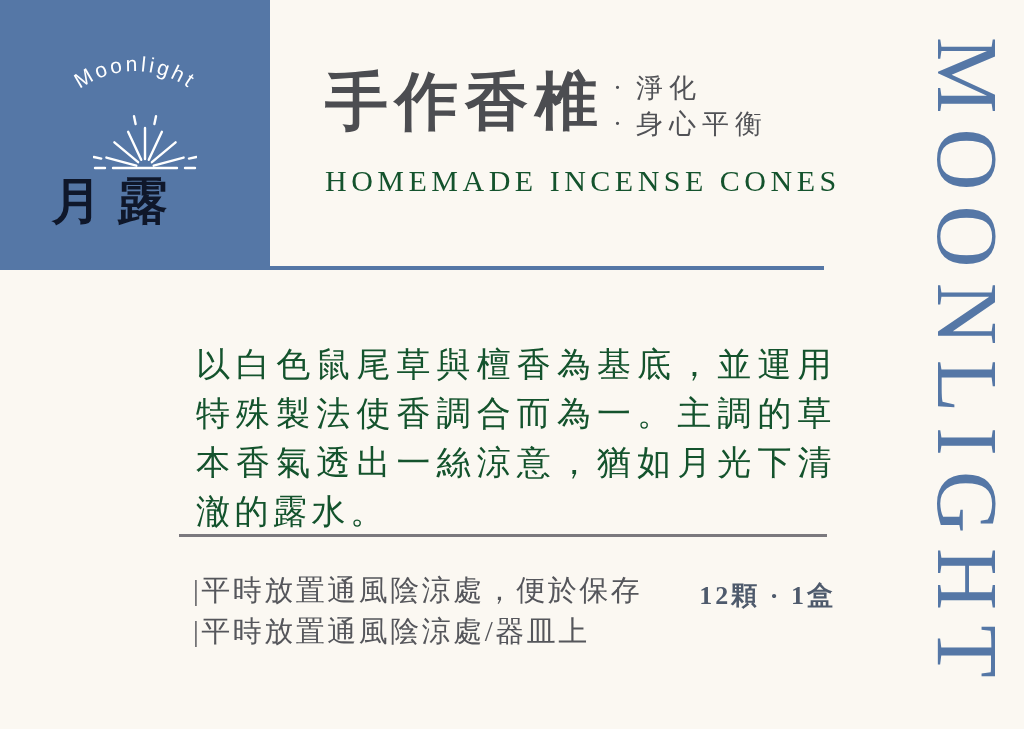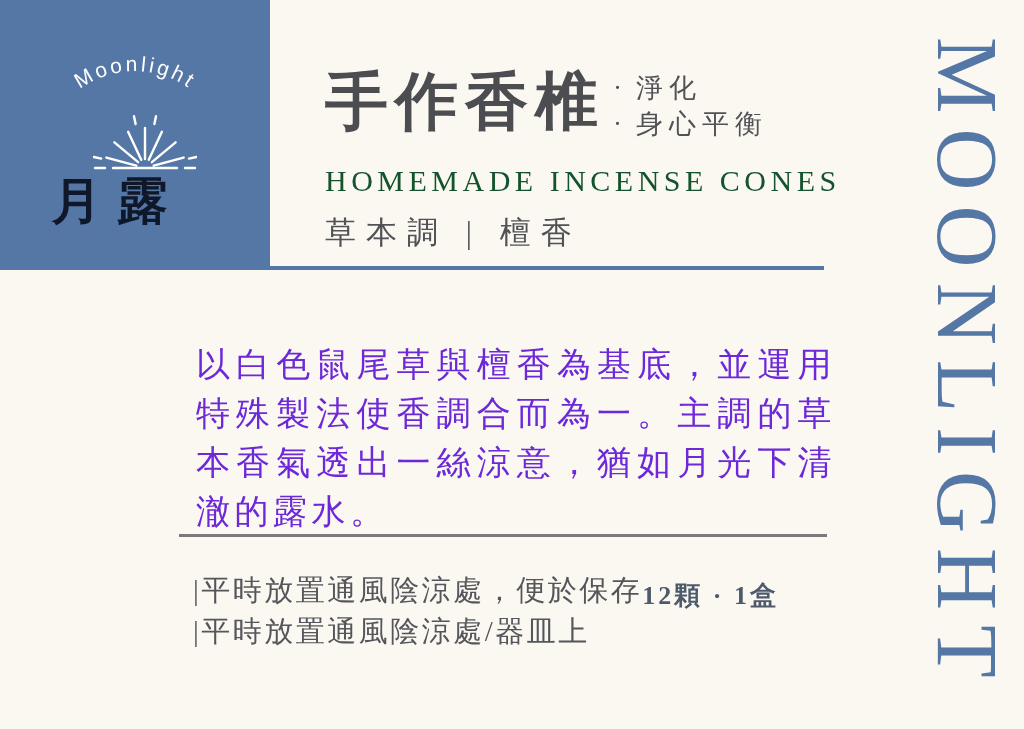--- a/index.html
+++ b/index.html
@@ -85,35 +85,35 @@
   }
 
   
   .description {
     position: absolute; left: 196px; top: 306px;
     width: 640px;
     font-size: 34px;
     line-height: 49px;
     letter-spacing: 4.5px;
     text-align: justify;
-    color: #6d28d9;
+    color: #14532d;
   }
 
   
   .gray-rule {
     position: absolute; left: 179px; top: 534px;
     width: 648px; height: 3px;
     background: #7b797e;
   }
 
   
   .footer {
     position: absolute; left: 193px; top: 570px;
     width: 643px;
-    display: flex; align-items: flex-start;
+    display: flex; justify-content: space-between; align-items: flex-start;
   }
   .care-lines { font-size: 29px; line-height: 41px; letter-spacing: 2.5px; color: #55565b; white-space: nowrap; }
   .specs {
     padding-top: 10px;
     font-size: 26px; line-height: 31px; letter-spacing: 3px;
     color: #4e5a6c; white-space: nowrap; font-weight: bold;
   }
 
   
   .side-text-wrap {
@@ -174,21 +174,20 @@
     <div class="benefits">
       <div class="benefit">
         <span class="bullet">·</span><span>淨化</span>
       </div>
       <div class="benefit">
         <span class="bullet">·</span><span>身心平衡</span>
       </div>
     </div>
   </div>
   <div class="subtitle-en">HOMEMADE INCENSE CONES</div>
-  <div class="scent-line">草本調 | 檀香</div>
 </div>
 
 <p class="description">以白色鼠尾草與檀香為基底，並運用特殊製法使香調合而為一。主調的草本香氣透出一絲涼意，猶如月光下清澈的露水。</p>
 
 <div class="gray-rule"></div>
 
 <div class="footer">
   <div class="care-lines">
     <div>|平時放置通風陰涼處，便於保存</div>
     <div>|平時放置通風陰涼處/器皿上</div>

